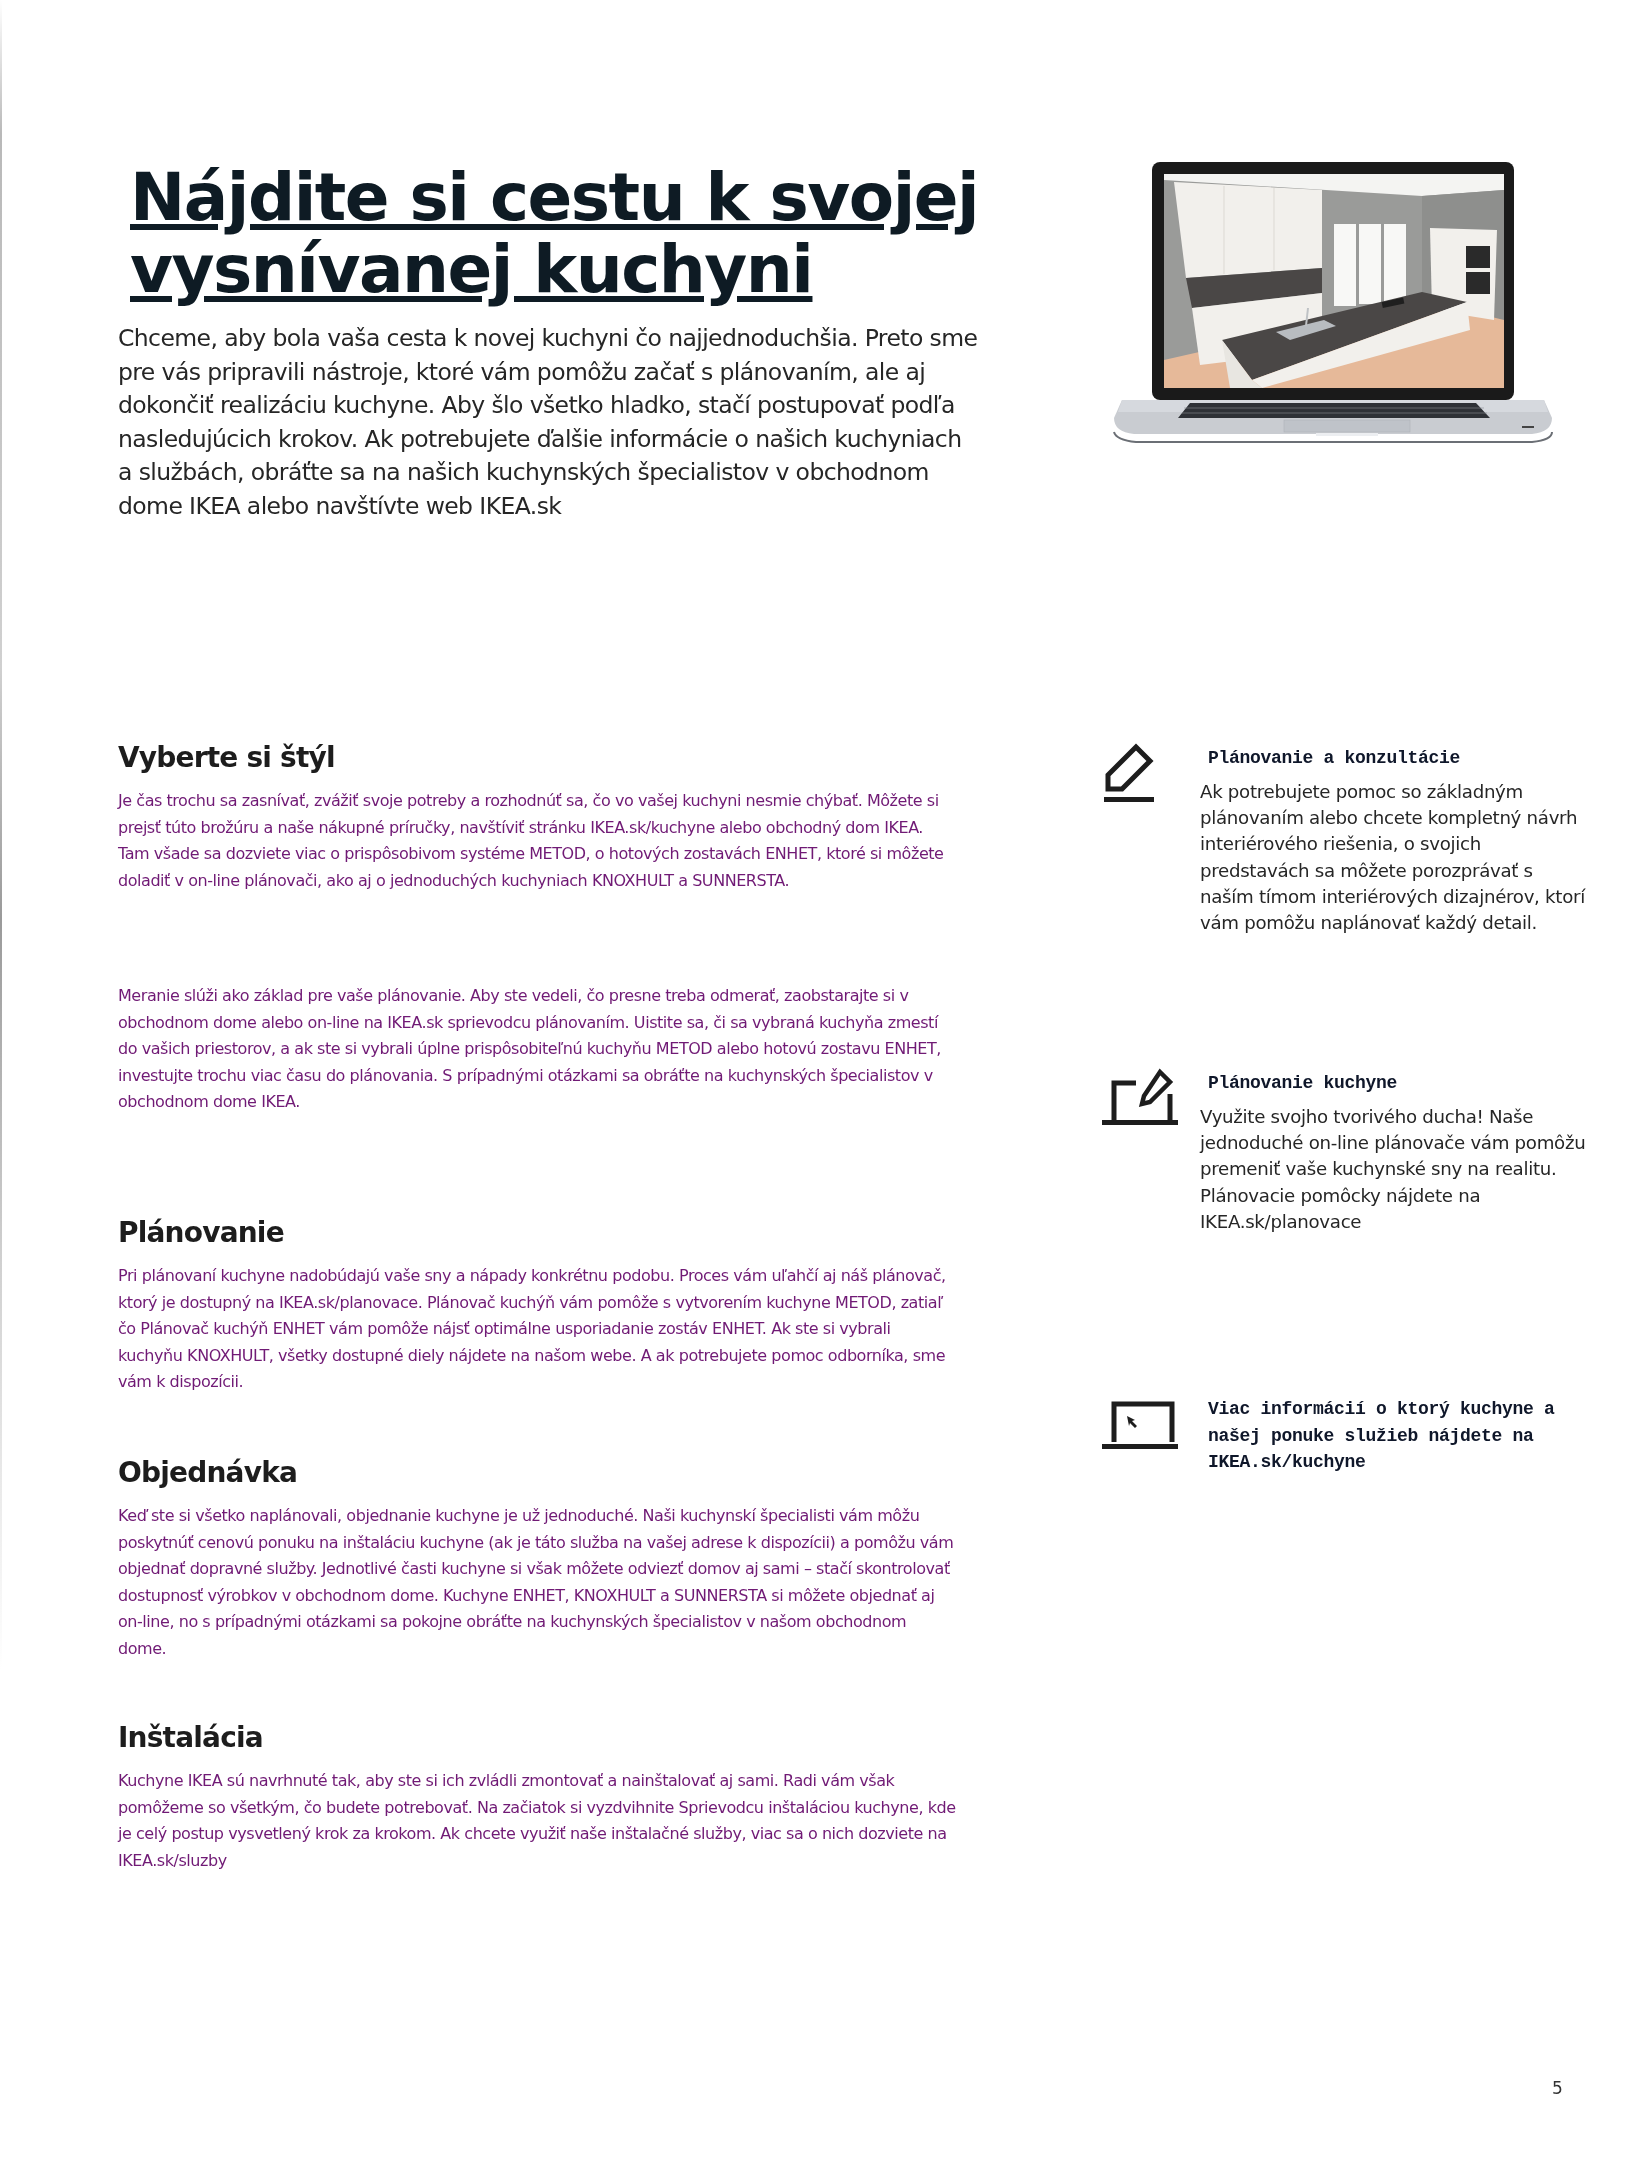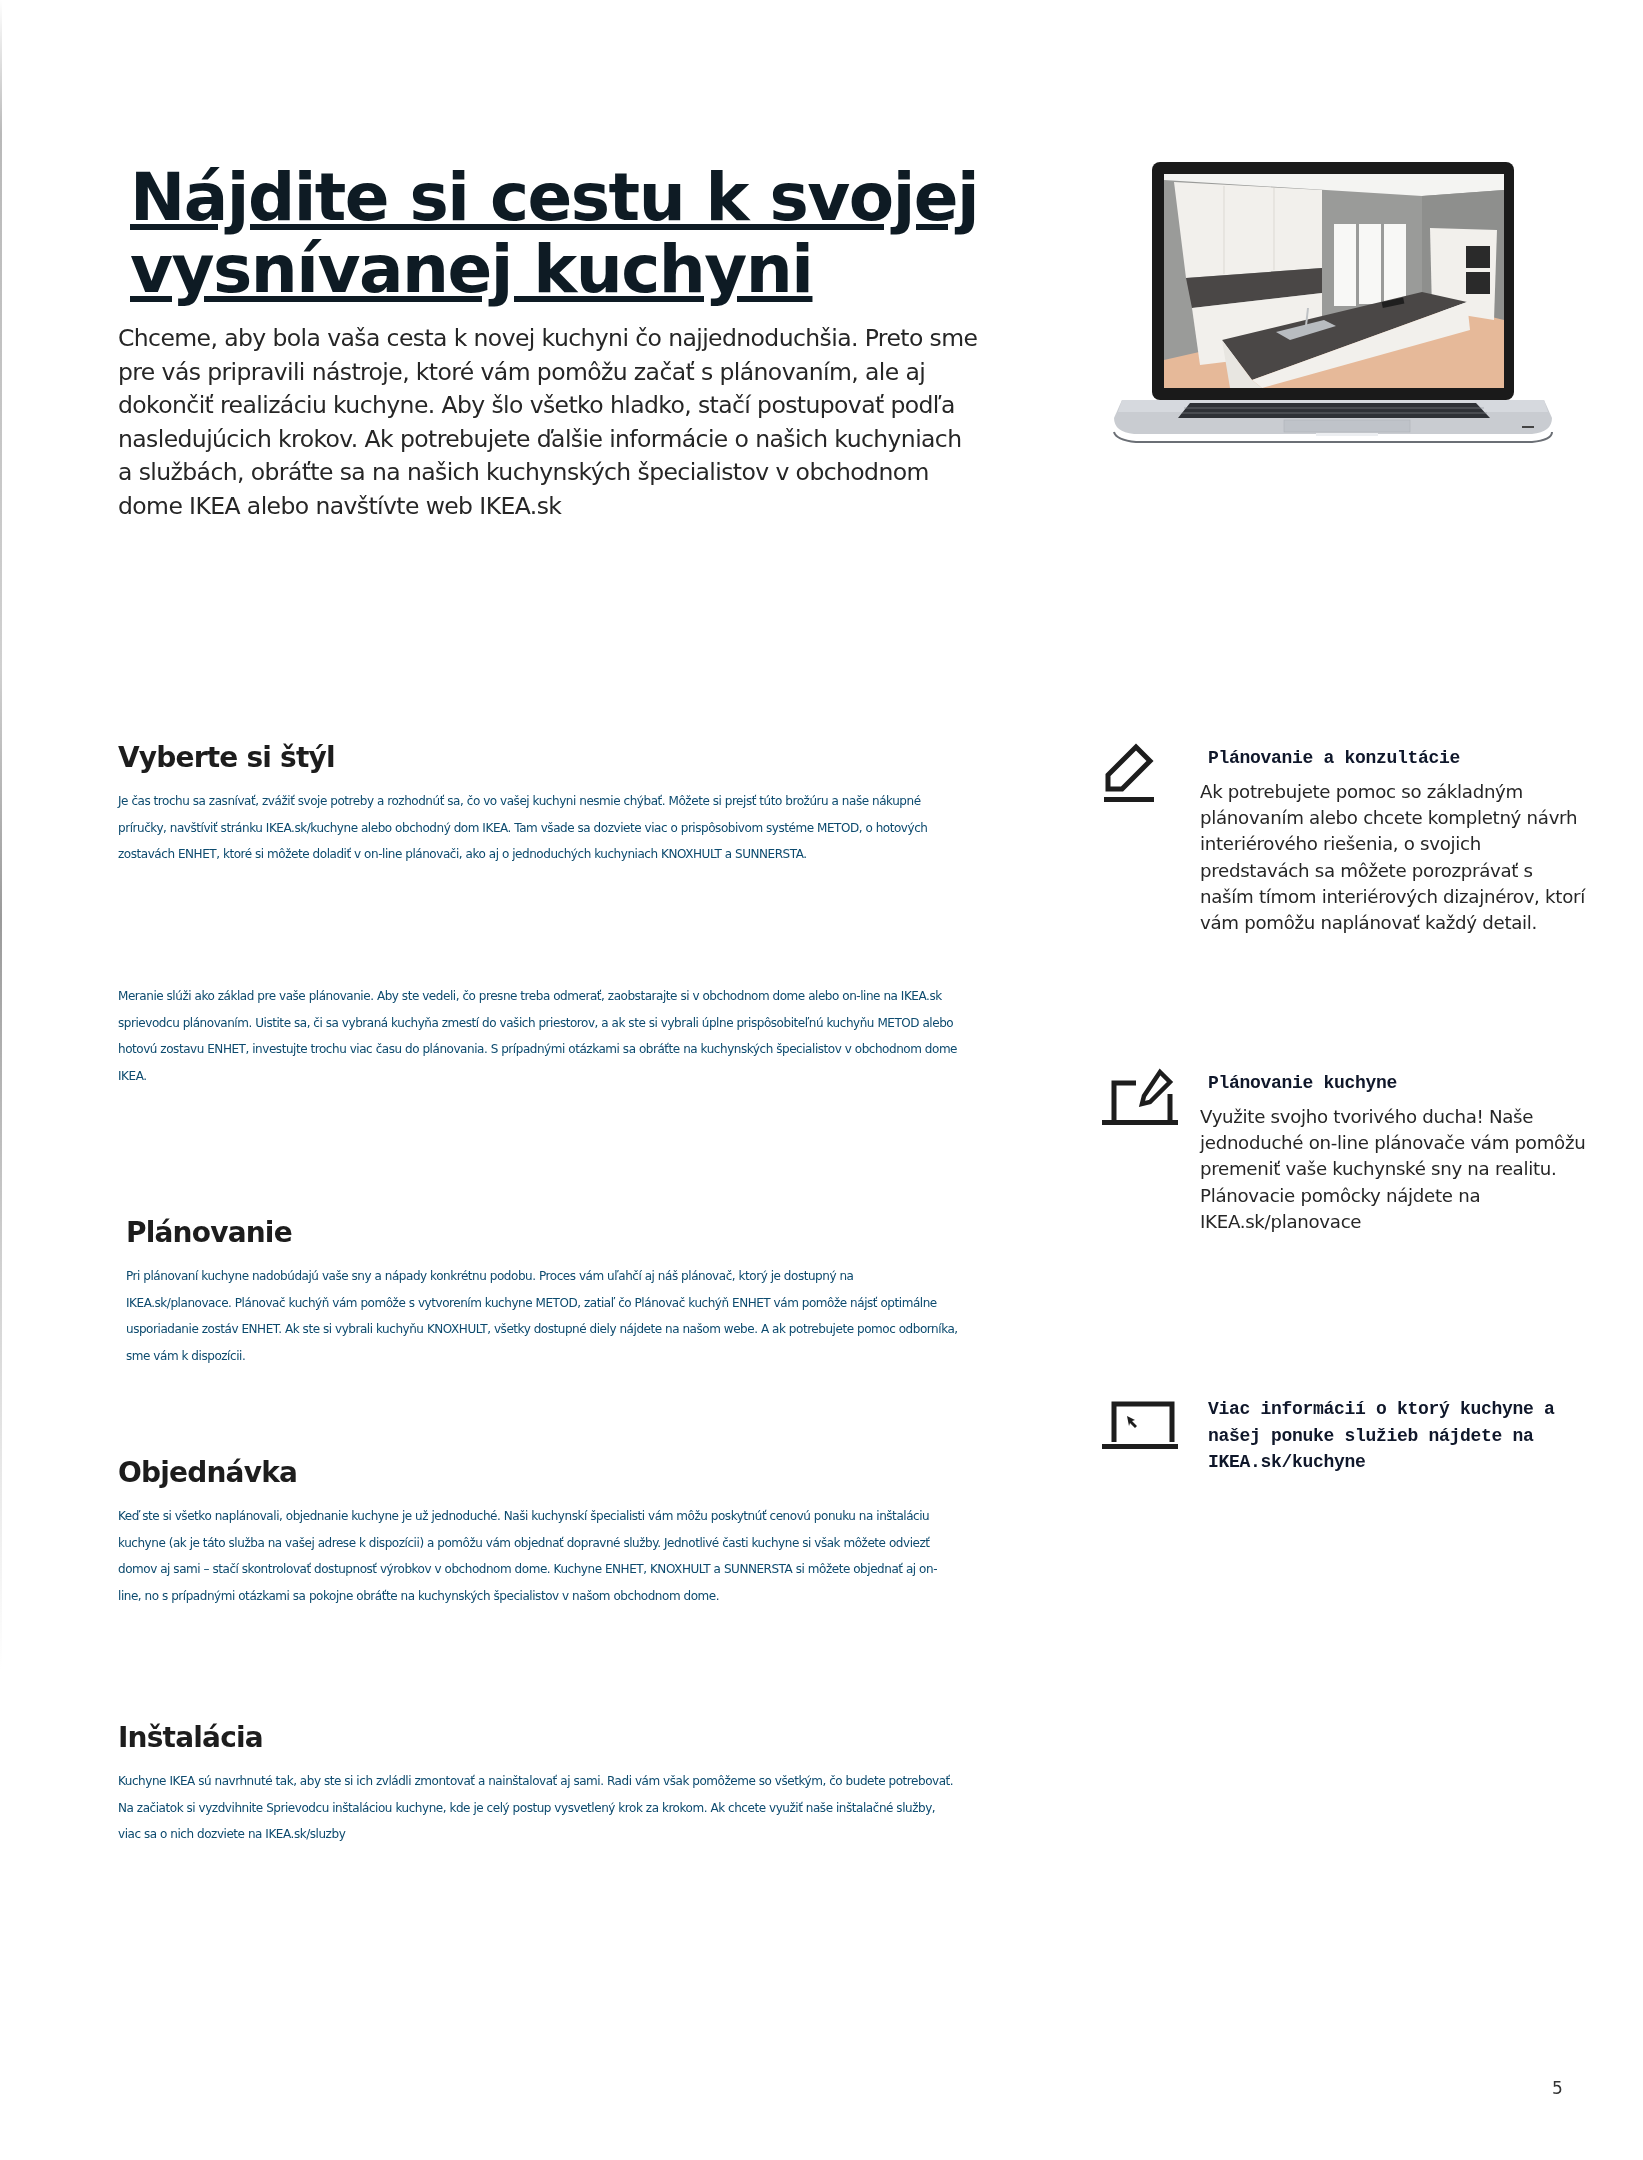--- a/index.html
+++ b/index.html
@@ -22,26 +22,26 @@
 
   .laptop { position: absolute; left: 1112px; top: 150px; width: 460px; height: 300px; }
 
   .left-col { position: absolute; left: 118px; top: 738px; width: 840px; }
   .section { margin-bottom: 0; }
   .section h2 {
     margin: 0; font-family: "DejaVu Sans", sans-serif; font-weight: bold; font-size: 28px;
     line-height: 40px; color: #1d1d1d; letter-spacing: -0.8px;
   }
   .section p {
-    margin: 10px 0 0 0; font-family: "DejaVu Sans", sans-serif; font-size: 12px; line-height: 26.6px;
-    color: #0c4a6e; letter-spacing: -0.45px;
+    margin: 10px 0 0 0; font-family: "DejaVu Sans", sans-serif; font-size: 16px; line-height: 26.6px;
+    color: #701a75; letter-spacing: -0.45px;
   }
   .sec-0 { position: absolute; top: 0; }
   .sec-1 { position: absolute; top: 235px; }
-  .sec-2 { position: absolute; top: 475px; margin-left: 8px; }
+  .sec-2 { position: absolute; top: 475px; }
   .sec-3 { position: absolute; top: 715px; }
   .sec-4 { position: absolute; top: 980px; }
 
   .info-item { position: absolute; left: 1100px; width: 480px; }
   .info-item .icon { position: absolute; left: 0; top: 6px; width: 60px; height: 60px; }
   .info-item .text { position: absolute; left: 100px; width: 390px; }
   .info-item h3 {
     margin: 8px; font-family: Liberation Mono, monospace; font-weight: bold; font-size: 18px;
     line-height: 26px; color: #0f172a; letter-spacing: -0.3px;
   }

